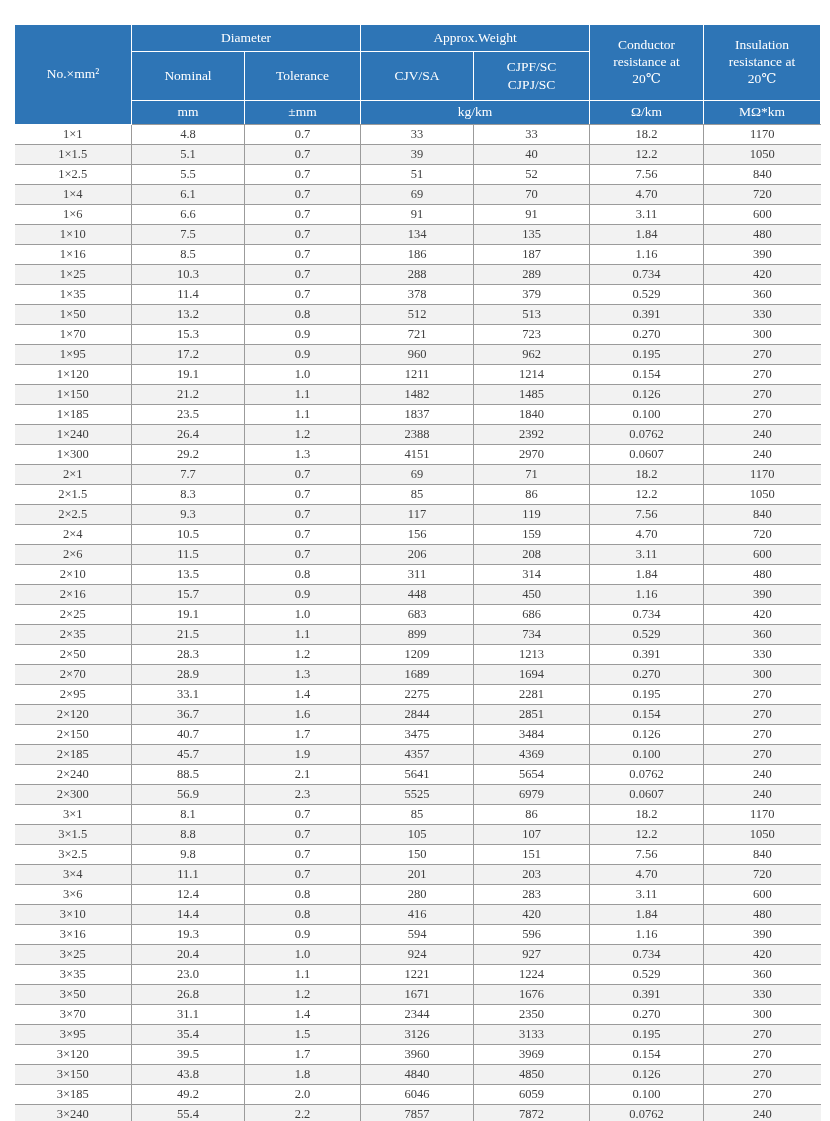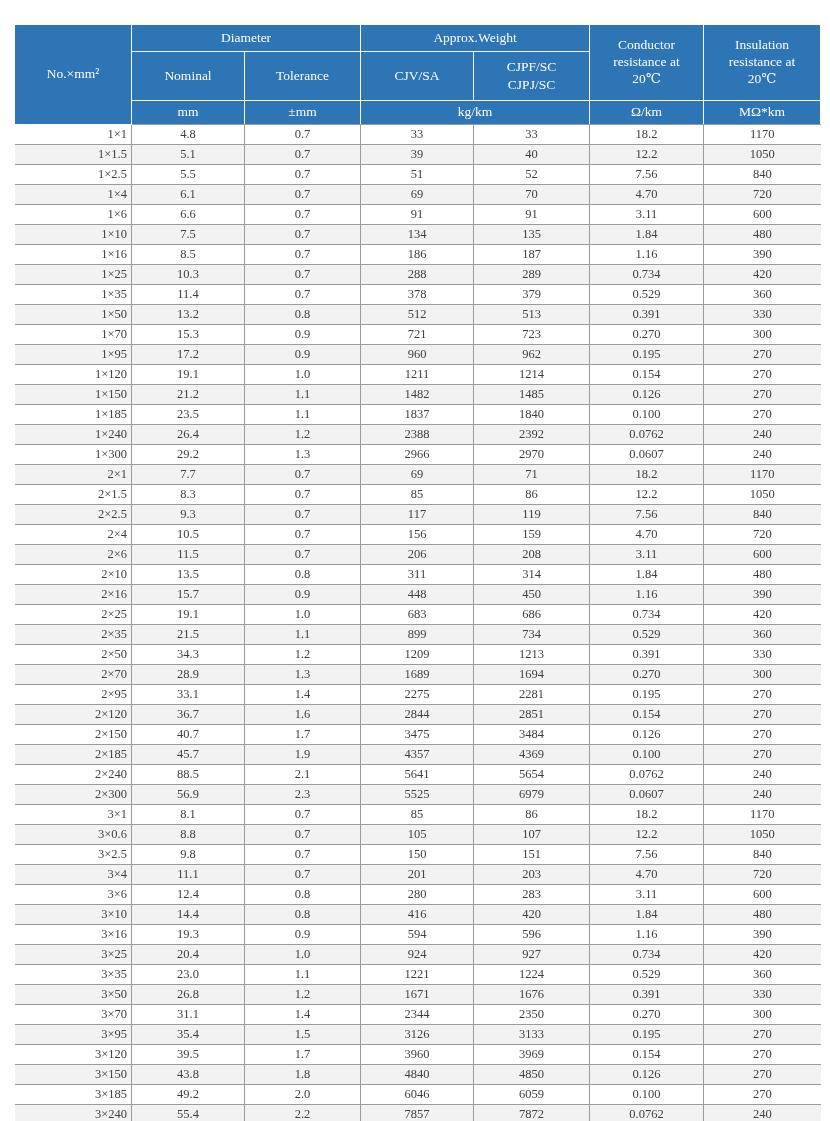--- a/index.html
+++ b/index.html
@@ -45,21 +45,21 @@
     font-size:12.5px;
     color:var(--text);
     text-align:center;
     vertical-align:middle;
     border:1px solid var(--grid-line);
     background:#FFFFFF;
     overflow:hidden;
     white-space:nowrap;
   }
   tbody tr:nth-child(even) td{background:var(--row-stripe);}
-  tbody td:first-child{border-left:none;text-align:right;}
+  tbody td:first-child{border-left:none;}
   tbody td:last-child{border-right:none;}
   tbody tr:last-child td{border-bottom:2px solid var(--bottom-line);}
   .two-line div{line-height:1.3;}
 </style>
 </head>
 <body>
 
 <div class="page">
   <table class="spec">
     <colgroup>
@@ -238,21 +238,21 @@
           <td>1.2</td>
           <td>2388</td>
           <td>2392</td>
           <td>0.0762</td>
           <td>240</td>
         </tr>
         <tr>
           <td>1×300</td>
           <td>29.2</td>
           <td>1.3</td>
-          <td>2966</td>
+          <td>4151</td>
           <td>2970</td>
           <td>0.0607</td>
           <td>240</td>
         </tr>
         <tr>
           <td>2×1</td>
           <td>7.7</td>
           <td>0.7</td>
           <td>69</td>
           <td>71</td>
@@ -326,21 +326,21 @@
           <td>2×35</td>
           <td>21.5</td>
           <td>1.1</td>
           <td>899</td>
           <td>734</td>
           <td>0.529</td>
           <td>360</td>
         </tr>
         <tr>
           <td>2×50</td>
-          <td>34.3</td>
+          <td>28.3</td>
           <td>1.2</td>
           <td>1209</td>
           <td>1213</td>
           <td>0.391</td>
           <td>330</td>
         </tr>
         <tr>
           <td>2×70</td>
           <td>28.9</td>
           <td>1.3</td>
@@ -406,21 +406,21 @@
         <tr>
           <td>3×1</td>
           <td>8.1</td>
           <td>0.7</td>
           <td>85</td>
           <td>86</td>
           <td>18.2</td>
           <td>1170</td>
         </tr>
         <tr>
-          <td>3×0.6</td>
+          <td>3×1.5</td>
           <td>8.8</td>
           <td>0.7</td>
           <td>105</td>
           <td>107</td>
           <td>12.2</td>
           <td>1050</td>
         </tr>
         <tr>
           <td>3×2.5</td>
           <td>9.8</td>

